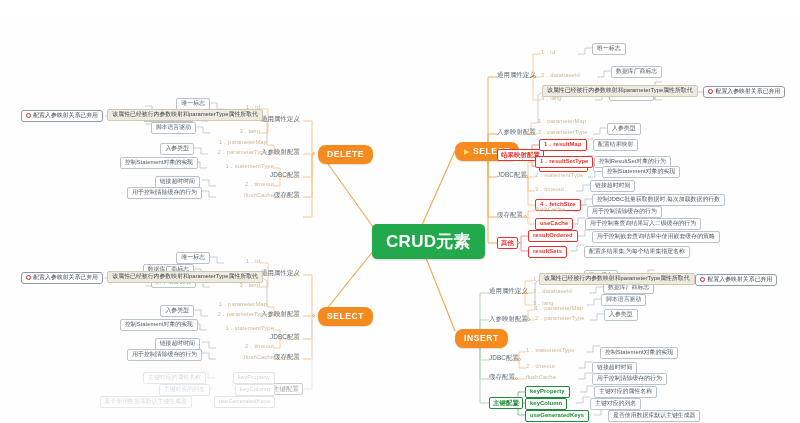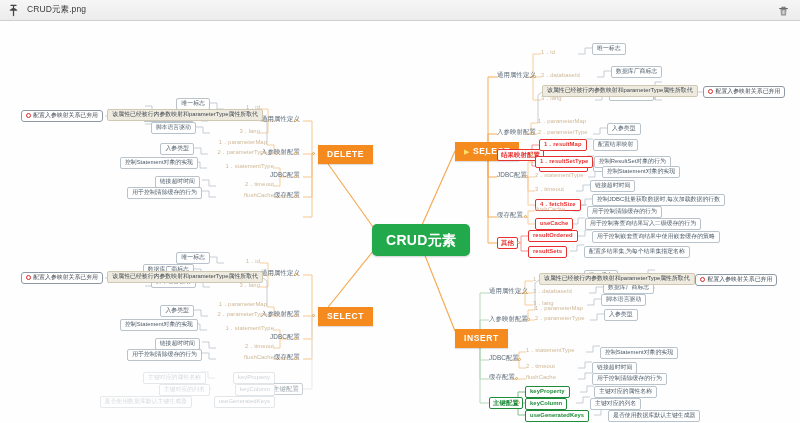--- a/index.html
+++ b/index.html
@@ -36,27 +36,27 @@
 
   
   .node {
     position:absolute; white-space:nowrap; line-height:1;
     display:flex; align-items:center; justify-content:center;
   }
 
   
   #root {
     background:#22a94b; color:#fff; border-radius:5px;
-    font-size:14px; font-weight:bold; letter-spacing:.3px;
+    font-size:17px; font-weight:bold; letter-spacing:.3px;
     padding:9px 14px; box-shadow:0 1px 2px rgba(0,0,0,.18);
   }
 
   
   .lvl1 {
-    background:#f58a1f; color:#fff; border-radius:0;
+    background:#f58a1f; color:#fff; border-radius:8px;
     font-size:8.5px; font-weight:bold; letter-spacing:.6px;
     padding:5px 9px; box-shadow:0 1px 1px rgba(0,0,0,.12);
   }
   .lvl1 .flag { margin-right:3px; font-size:7px; color:#ffe066; line-height:1; }
 
   
   .cat {
     font-size:6.4px; color:#5a6a78; letter-spacing:.1px; background:transparent;
   }
   .cat.boxed-red { color:#e8312f; border:1.1px solid #e8312f; border-radius:2px; padding:2px 3px; font-weight:bold; background:#fff; }
@@ -106,38 +106,20 @@
   .handle {
     position:absolute; width:3.4px; height:3.4px; border-radius:50%;
     border:1px solid #e0a355; background:#fff;
   }
 </style>
 </head>
 <body>
 
 <div id="window">
 
-  <div id="titlebar">
-    <span id="pin-icon">
-      <svg viewBox="0 0 13 13" width="13" height="13">
-        <path d="M4 1.4h5M6.5 1.6v4.2M3.3 6.0h6.4M6.5 6.2v5.4" stroke="#454545" stroke-width="1.25" fill="none" stroke-linecap="round"></path>
-        <path d="M3.6 6.0 L9.4 6.0 L8.2 4.2 L4.8 4.2 Z" fill="#454545"></path>
-      </svg>
-    </span>
-    <span id="title-text">CRUD元素.png</span>
-    <span id="titlebar-spacer"></span>
-    <span id="trash-icon">
-      <svg viewBox="0 0 13 13" width="13" height="13">
-        <path d="M2.6 3.5h7.8" stroke="#6d6d6d" stroke-width="1.2" stroke-linecap="round"></path>
-        <path d="M5.0 3.2v-.9h3v.9" stroke="#6d6d6d" stroke-width="1.05" fill="none"></path>
-        <path d="M3.5 4.0h6l-.55 6.6H4.05Z" fill="#8a8a8a"></path>
-        <path d="M5.2 5.2v4.2M6.5 5.2v4.2M7.8 5.2v4.2" stroke="#f1f1f1" stroke-width=".7"></path>
-      </svg>
-    </span>
-  </div>
 
   <div id="canvas">
 
     <svg id="edges" viewBox="0 0 800 402">
       <g fill="none" stroke="#f5a94f" stroke-width="1.15">
 
         <path d="M378 213 L321 133"></path>
         <path d="M422 204 L455 130"></path>
         <path d="M378 224 L321 295"></path>
         <path d="M424 232 L455 310"></path>

